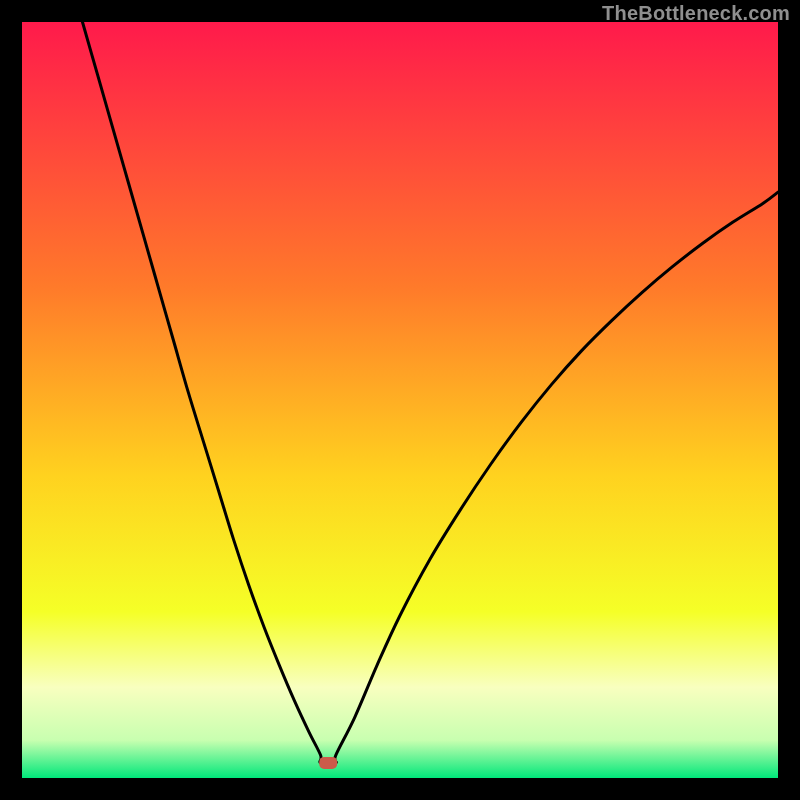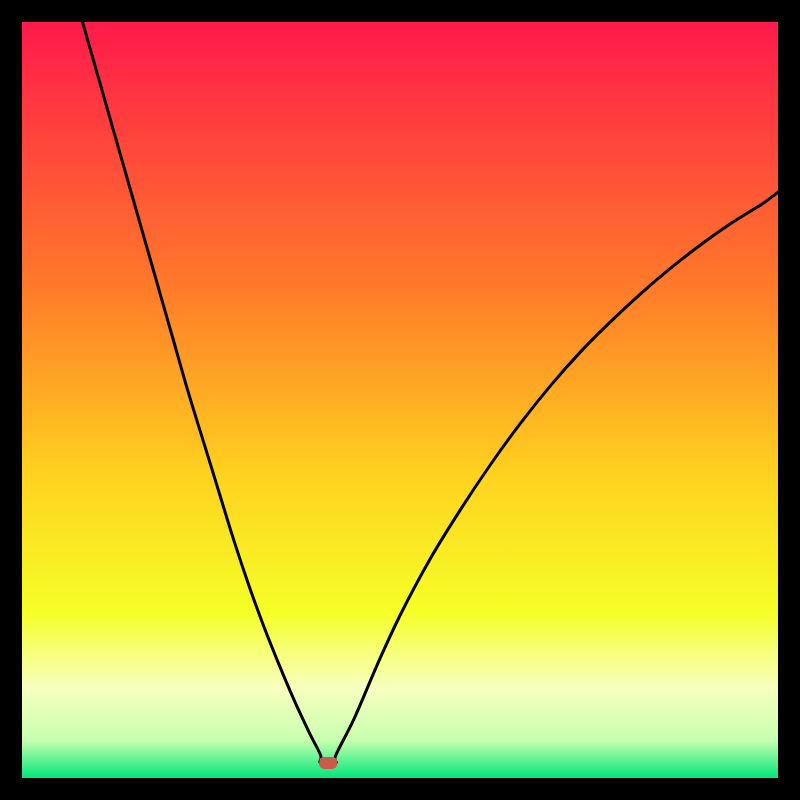--- a/index.html
+++ b/index.html
@@ -33,20 +33,21 @@
     font-size: 20px;
     font-weight: 600;
     color: #8f8f8f;
     letter-spacing: 0.2px;
   }
 </style>
 </head>
 <body>
 
 <div class="frame">
+  <div class="watermark">TheBottleneck.com</div>
   <svg class="plot" viewBox="0 0 756 756" preserveAspectRatio="none">
     <defs>
       <linearGradient id="bg" x1="0" y1="0" x2="0" y2="1">
           <stop offset="0%" stop-color="#ff1a4b"></stop>
           <stop offset="35%" stop-color="#ff7a2a"></stop>
           <stop offset="60%" stop-color="#ffd21f"></stop>
           <stop offset="78%" stop-color="#f5ff27"></stop>
           <stop offset="88%" stop-color="#f8ffbf"></stop>
           <stop offset="95%" stop-color="#c8ffb0"></stop>
           <stop offset="100%" stop-color="#00e77a"></stop>

